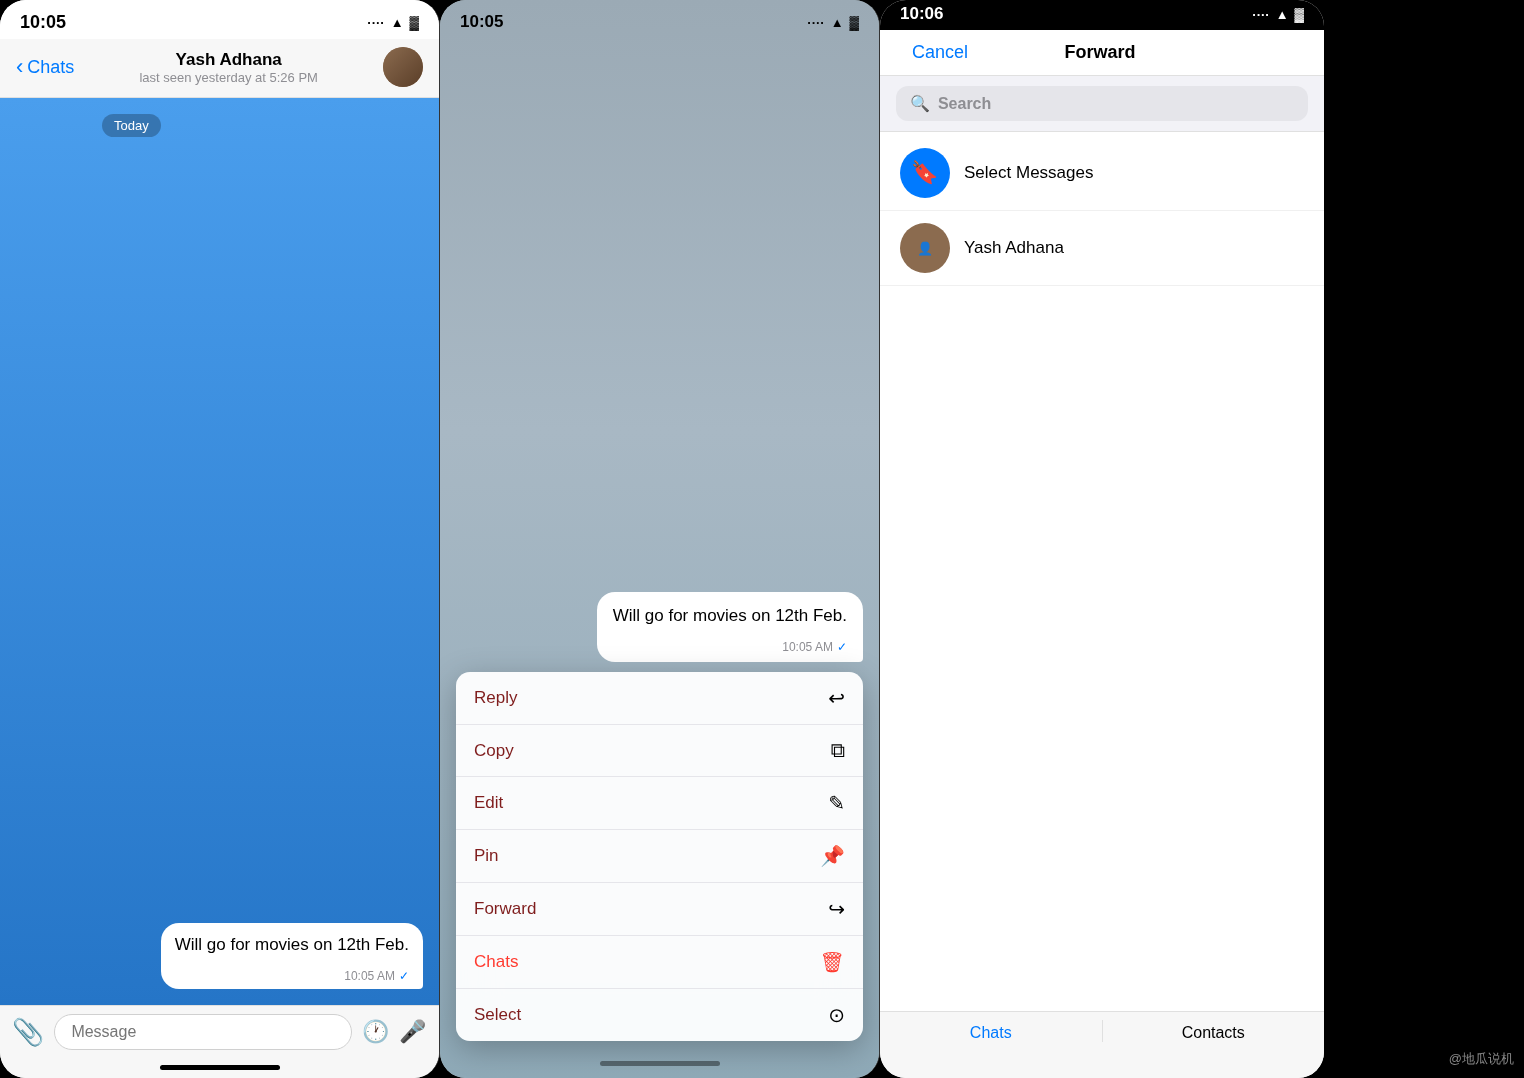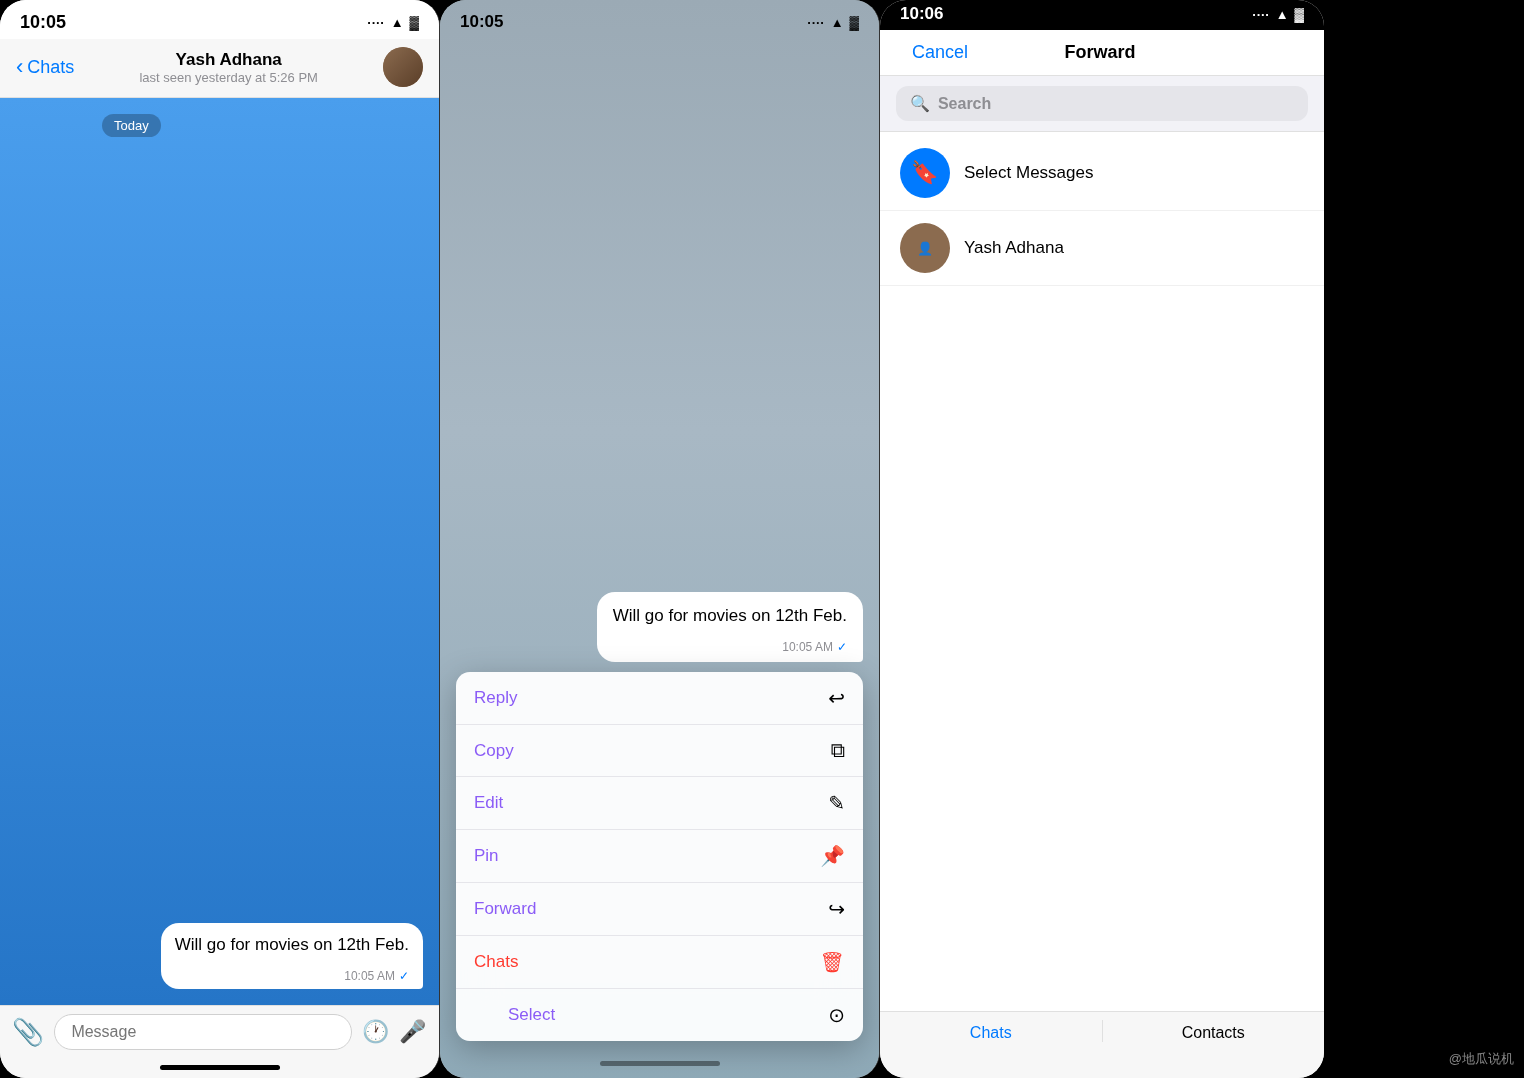--- a/index.html
+++ b/index.html
@@ -214,22 +214,22 @@
       box-shadow: 0 8px 32px rgba(0,0,0,0.25);
     }
     .context-item {
       display: flex;
       align-items: center;
       justify-content: space-between;
       padding: 14px 18px;
       border-bottom: 1px solid #e5e5ea;
       cursor: pointer;
     }
-    .context-item:last-child { border-bottom: none; margin-left: 34px; }
-    .context-label { font-size: 17px; color: #8b5cf6; }
+    .context-item:last-child { border-bottom: none; }
+    .context-label { font-size: 17px; color: #7f1d1d; }
     .context-label.delete { color: #ff3b30; }
     .context-icon { font-size: 20px; color: #000; }
     .context-icon.delete { color: #ff3b30; }
 
     .phone2-home-bar {
       position: relative;
       z-index: 10;
       display: flex;
       justify-content: center;
       padding-bottom: 12px;

